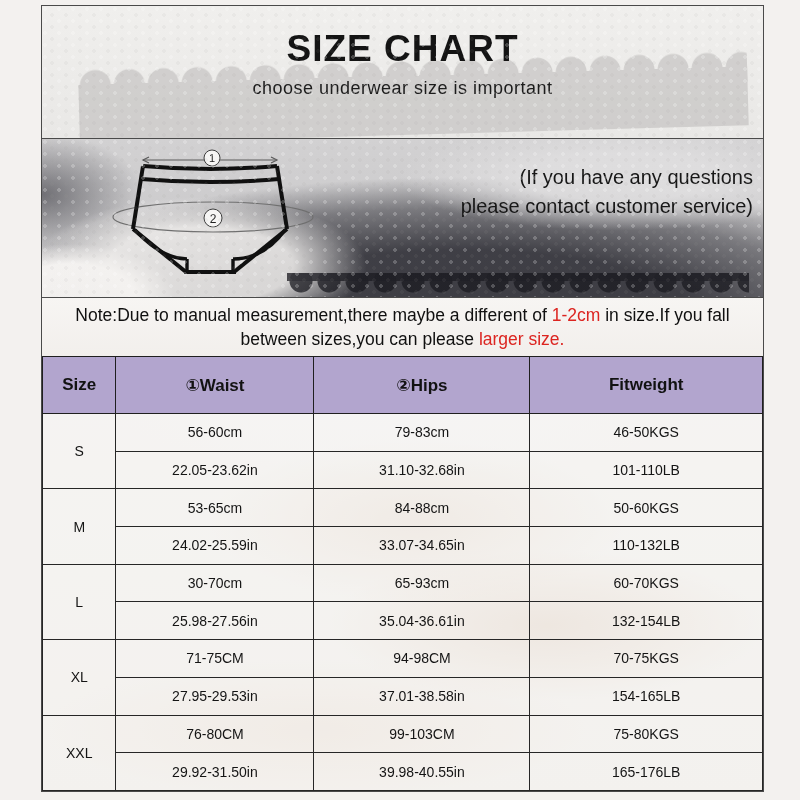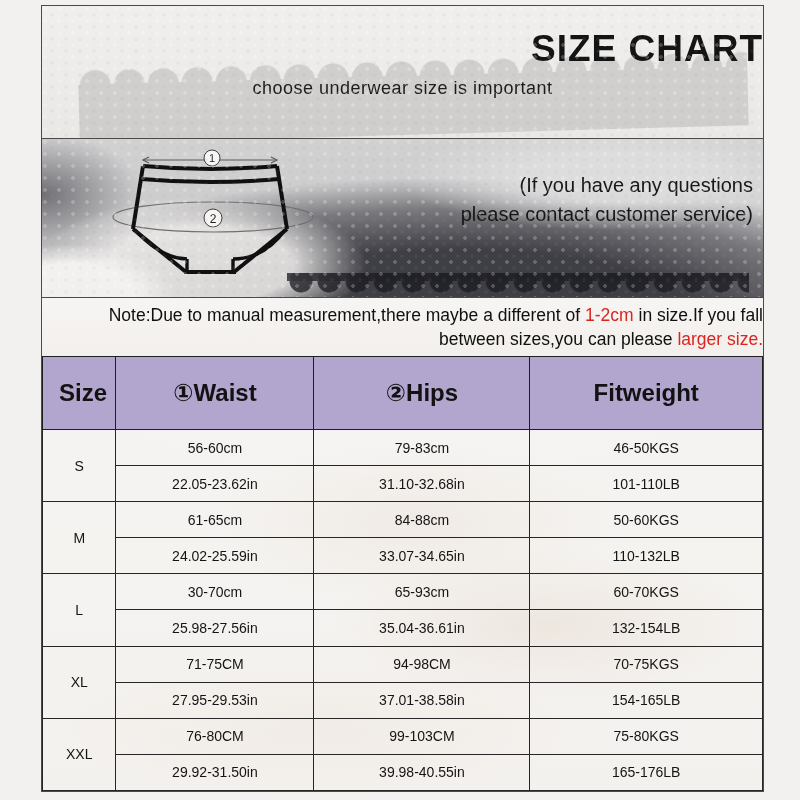--- a/index.html
+++ b/index.html
@@ -26,21 +26,21 @@
     transform:rotate(-1.6deg);transform-origin:left bottom;
     background-image:
       radial-gradient(circle at 17px 18px, #c7c5c4 15px, rgba(199,197,196,0) 16px),
       linear-gradient(rgba(199,197,196,0) 17px, #c7c5c4 17px);
     background-size:34px 100%,100% 100%;
     background-repeat:repeat-x,no-repeat;
     opacity:.72;
   }
   .page-title{
     position:relative;margin:0;padding-top:22px;
-    font-size:37px;font-weight:700;letter-spacing:1px;color:#141414;text-align:right;
+    font-size:37px;font-weight:700;letter-spacing:1px;color:#141414;
   }
   .page-subtitle{
     position:relative;margin:8px 0 0 0;
     font-size:18px;font-weight:400;letter-spacing:.5px;color:#1c1c1c;
   }
   
   .diagram-section{
     position:relative;height:158px;flex:none;
     border-bottom:1px solid #4a4a4a;overflow:hidden;
     background:
@@ -54,48 +54,48 @@
   .dark-scallops{
     position:absolute;left:34%;right:2%;bottom:2px;height:22px;opacity:.85;
     background-image:
       radial-gradient(circle at 14px 8px, rgba(28,28,34,.9) 11px, rgba(28,28,34,0) 12px),
       linear-gradient(rgba(28,28,34,.9) 8px, rgba(28,28,34,0) 8px);
     background-size:28px 100%,100% 100%;
     background-repeat:repeat-x,no-repeat;
   }
   .underwear-svg{position:absolute;left:58px;top:4px;width:222px;height:152px;}
   .contact-block{
-    position:absolute;top:32px;right:10px;text-align:right;color:#171717;
+    position:absolute;top:24px;right:10px;text-align:right;color:#171717;
   }
   .contact-line{font-size:20px;line-height:29px;white-space:nowrap;}
   .measure-line{font-size:19px;line-height:27px;white-space:nowrap;}
   
   .note-section{
     position:relative;height:53px;flex:none;
     background:linear-gradient(#f7f5f3,#f2efec);
     text-align:center;padding-top:5px;box-sizing:content-box;
   }
-  .note-line{font-size:17.5px;line-height:24px;color:#101010;white-space:nowrap;text-align:right;}
+  .note-line{font-size:17.5px;line-height:24px;color:#101010;white-space:nowrap;}
   .hl{color:#dc2420;}
   
   .table-section{
     position:relative;flex:1;
     background:
       radial-gradient(60% 25% at 50% 10%, rgba(236,234,232,.85), rgba(236,234,232,0) 70%),
       radial-gradient(40% 26% at 52% 38%, rgba(214,196,178,.5), rgba(214,196,178,0) 72%),
       radial-gradient(42% 24% at 70% 62%, rgba(206,182,158,.5), rgba(206,182,158,0) 72%),
       radial-gradient(50% 22% at 38% 86%, rgba(218,200,182,.45), rgba(218,200,182,0) 75%),
       linear-gradient(#ebe8e4,#e7e2dc);
   }
   table.size-table{
     width:100%;height:100%;border-collapse:collapse;table-layout:fixed;
   }
   .size-table th{
     background:#b2a5ce;border:1.5px solid #1f1f1f;
-    font-size:24px;font-weight:600;color:#121212;height:40px;padding:16px;margin-top:44px;
+    font-size:17px;font-weight:600;color:#121212;height:40px;padding:8px;margin-top:44px;
   }
   .size-table td{
     border:1.5px solid #262626;background:rgba(255,255,255,.52);
     font-size:14px;text-align:center;vertical-align:middle;padding:0;color:#141414;
     white-space:nowrap;
   }
   .size-cell{font-size:19px;}
   .texture{
     position:absolute;inset:0;pointer-events:none;opacity:.4;
     background-image:
@@ -189,21 +189,21 @@
           <td>46-50KGS</td>
         </tr>
         <tr>
           <td>22.05-23.62in</td>
           <td>31.10-32.68in</td>
           <td>101-110LB</td>
         </tr>
 
         <tr>
           <td class="size-cell" rowspan="2">M</td>
-          <td>61-65cm</td>
+          <td>53-65cm</td>
           <td>84-88cm</td>
           <td>50-60KGS</td>
         </tr>
         <tr>
           <td>24.02-25.59in</td>
           <td>33.07-34.65in</td>
           <td>110-132LB</td>
         </tr>
 
         <tr>

